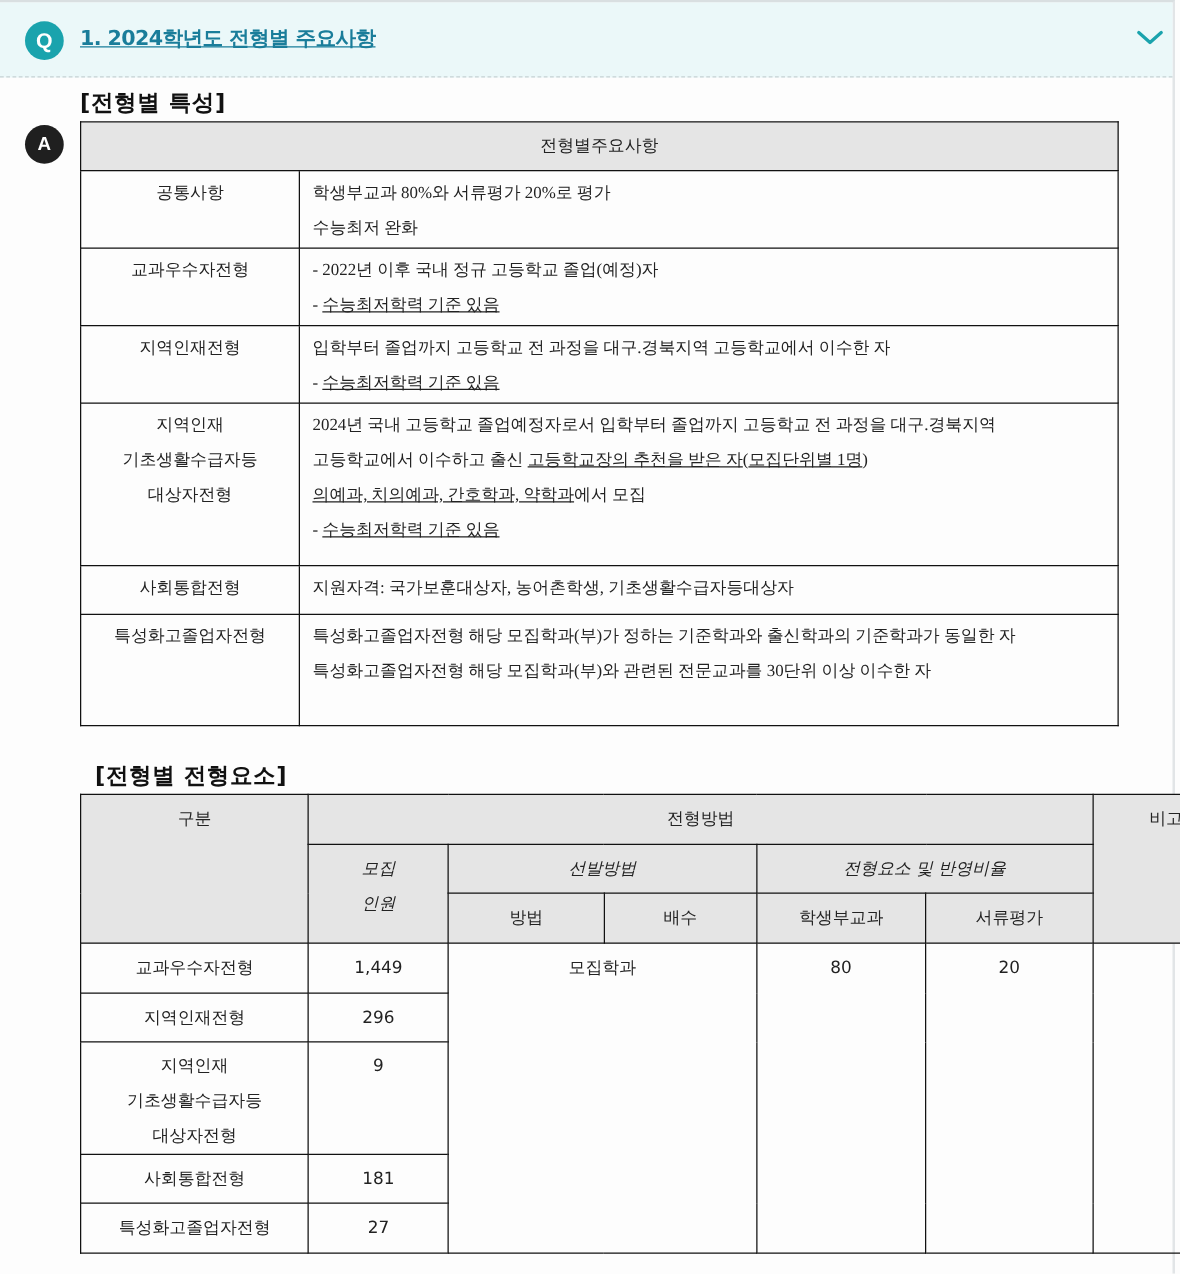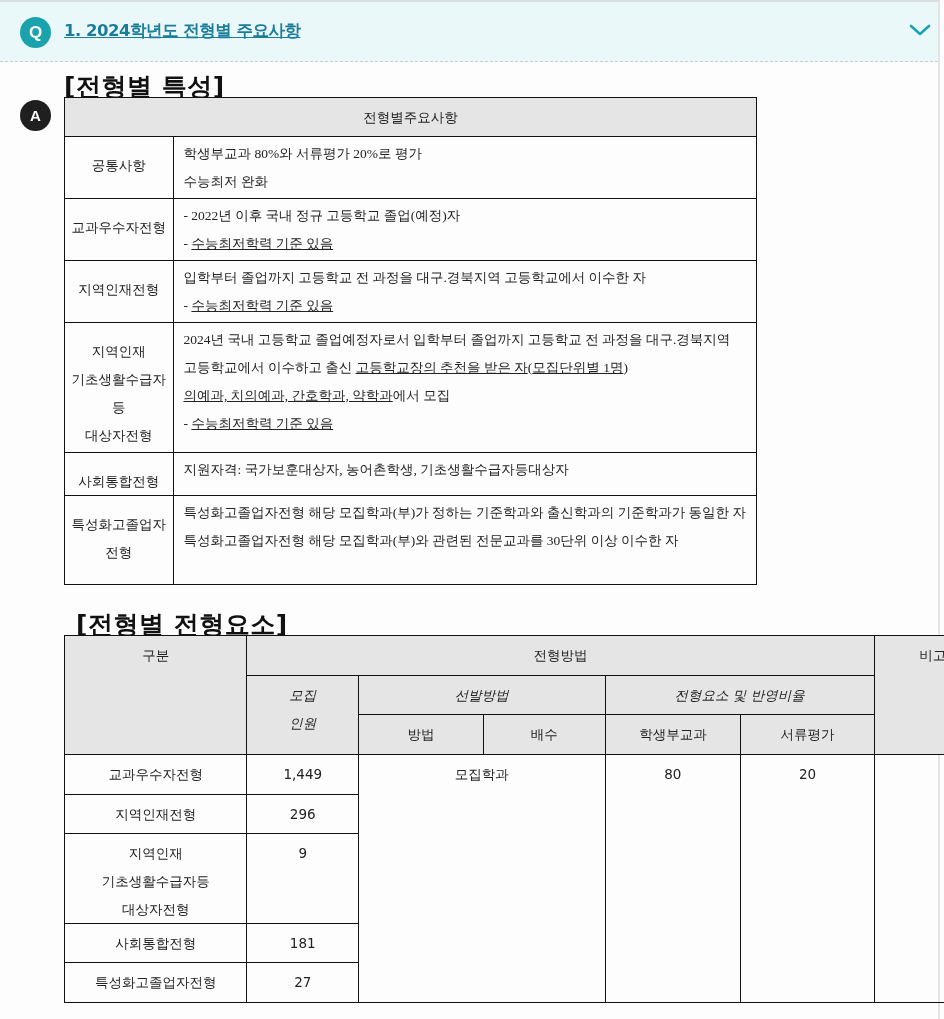--- a/index.html
+++ b/index.html
@@ -4,28 +4,28 @@
 <style>
   * { box-sizing: border-box; margin: 0; padding: 0; }
   html, body { width: 944px; height: 1019px; overflow: hidden; background: #fdfdfd; }
   body { font-family: "DejaVu Sans", "Liberation Sans", sans-serif; color: #222; position: relative; }
   .frame { position: absolute; left: 0; top: 0; width: 940px; height: 1019px; border-top: 2px solid #d9dfe1; border-right: 2px solid #e2e5e7; }
   .q-bar { position: absolute; left: 0; top: 2px; width: 938px; height: 60px; background: #ebf8f9; border-bottom: 1px dashed #c6d1d4; }
   .q-badge { position: absolute; left: 20px; top: 15px; width: 31px; height: 31px; border-radius: 50%; background: #1aa3ad; color: #fff; font-family: "Liberation Sans", sans-serif; font-weight: bold; font-size: 17px; text-align: center; line-height: 31px; }
   .q-title { position: absolute; left: 64px; top: 18px; font-size: 16.5px; font-weight: bold; color: #1a7d9a; text-decoration: underline; letter-spacing: -0.5px; cursor: pointer; }
   .chevron { position: absolute; left: 909px; top: 21px; width: 22px; height: 14px; cursor: pointer; }
   .a-badge { position: absolute; left: 20px; top: 100px; width: 31px; height: 31px; border-radius: 50%; background: #1f1f1f; color: #fff; font-family: "Liberation Sans", sans-serif; font-weight: bold; font-size: 15px; text-align: center; line-height: 31px; }
-  .sec-title { position: absolute; left: 64px; font-size: 25px; font-weight: bold; color: #111; letter-spacing: 0.5px; }
+  .sec-title { position: absolute; left: 64px; font-size: 18px; font-weight: bold; color: #111; letter-spacing: 0.5px; }
   table { border-collapse: collapse; position: absolute; font-size: 13.5px; color: #222; }
   td, th { border: 1.5px solid #111; font-weight: normal; }
   .hdr { background: #e5e5e5; }
   
-  #t1 { left: 64px; top: 97px; width: 693px; }
+  #t1 { left: 64px; top: 97px; width: 831px; }
   #t1 td { vertical-align: top; line-height: 28px; }
-  #t1 .lbl { width: 175px; text-align: center; padding-top: 14px; }
+  #t1 .lbl { width: 175px; text-align: center; padding-top: 3px; }
   #t1 .val { padding: 3px 10px 0 10px; font-family: Liberation Serif, serif; }
   #t1 .val div { white-space: nowrap; }
   .u { text-decoration: underline; }
   
   #t2 { left: 64px; top: 635px; width: 928px; }
   #t2 td, #t2 th { text-align: center; vertical-align: top; line-height: 28px; padding-top: 5px; }
 </style>
 </head>
 <body>
 

